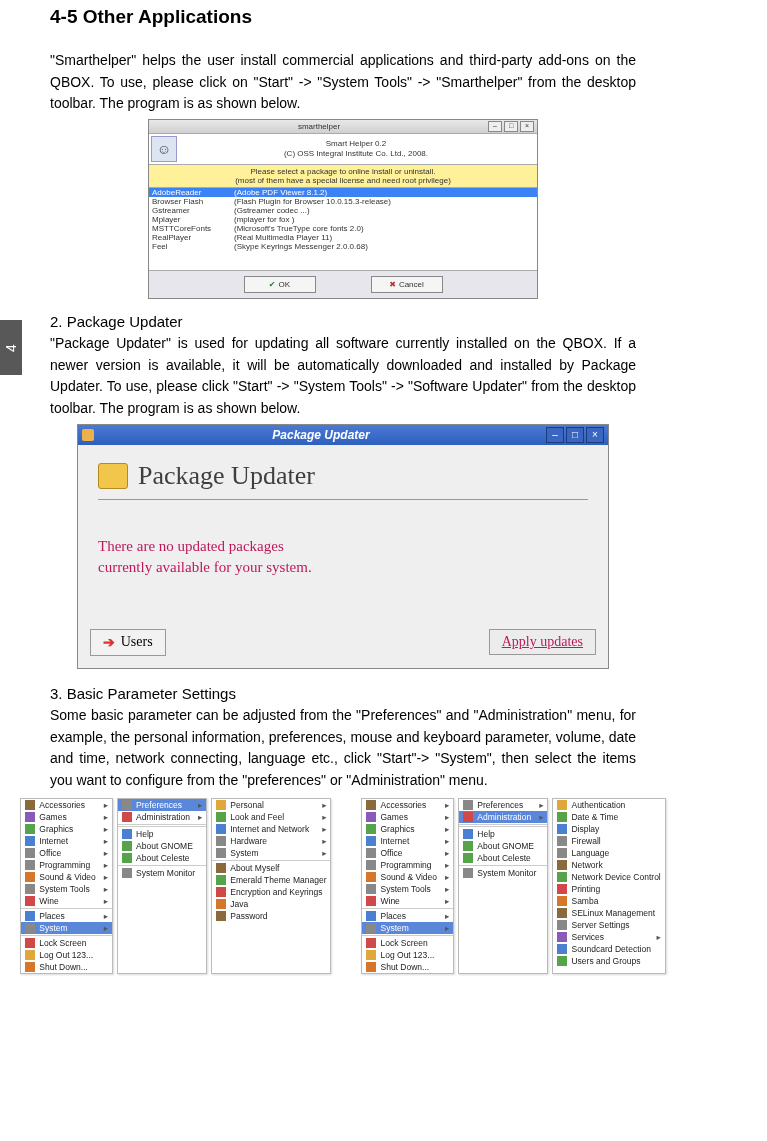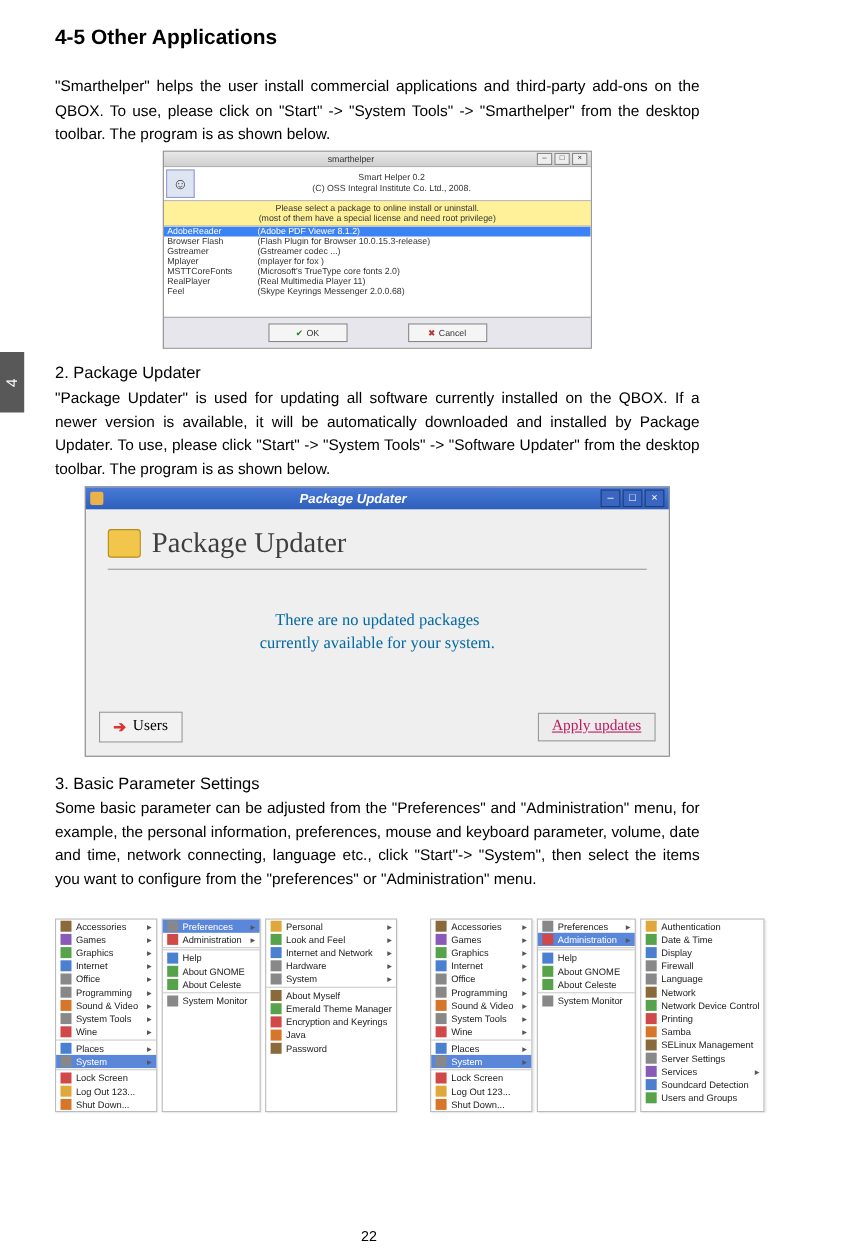--- a/index.html
+++ b/index.html
@@ -6,21 +6,21 @@
     margin:0;
     background:#fff;
     font-family:Arial,Helvetica,sans-serif;
     color:#000;
     font-size:14px;
   }
   .page{
     width:671px;
     height:1141px;
     box-sizing:border-box;
-    padding:24px 35px 10px 50px;
+    padding:6px 35px 10px 50px;
     position:relative;
   }
   .side-tab{
     position:absolute;
     left:0;
     top:320px;
     width:22px;
     height:55px;
     background:#585858;
     color:#fff;
@@ -127,37 +127,37 @@
   .shot2 .titlebar .wbtn{width:16px;height:14px;border:1px solid #1c3d7b;margin-left:2px;background:#3a66c2;color:#fff;font-size:10px;text-align:center;line-height:13px;}
   .shot2 .body2{padding:16px 20px 8px 20px;}
   .shot2 .ptitle{
     display:flex;align-items:center;gap:10px;
     font-size:26px;color:#3f3f3f;font-family:"Times New Roman",serif;
     border-bottom:1px solid #999;padding-bottom:8px;margin-bottom:8px;
   }
   .shot2 .ptitle .picon{width:28px;height:24px;background:#f2c64b;border:1px solid #b58b1f;border-radius:3px;}
   .shot2 .listarea{height:106px;}
   .shot2 .msg{
-    text-align:center;color:#0369a1;font-size:15px;line-height:1.4;padding-top:28px;
+    text-align:left;color:#be185d;font-size:15px;line-height:1.4;padding-top:28px;
   }
   .shot2 .bbar{
     display:flex;justify-content:space-between;align-items:center;
     padding:7px 12px 12px 12px;
   }
   .shot2 .btn2{
     border:1px solid #999;background:#f2f2f2;padding:4px 12px;display:flex;align-items:center;gap:6px;font-family:"Times New Roman",serif;font-size:14px;
   }
   .shot2 .btn2.ghost{color:#be185d;background:#ececec;}
   .shot2 .arrow{color:#d33;font-weight:bold;}
   
   .menus{
     display:flex;
-    justify-content:flex-start;
+    justify-content:center;
     gap:30px;
-    margin-top:24px;
+    margin-top:6px;
   }
   .menu-set{
     display:flex;
     gap:4px;
     font-size:8.5px;
     color:#222;
   }
   .panel{
     background:#fff;
     border:1px solid #bbb;
@@ -382,14 +382,13 @@
           <div class="mrow"><span class="mi c-orn"></span>Samba</div>
           <div class="mrow"><span class="mi c-brn"></span>SELinux Management</div>
           <div class="mrow"><span class="mi c-gry"></span>Server Settings</div>
           <div class="mrow"><span class="mi c-pur"></span>Services<span class="arrow-r">▸</span></div>
           <div class="mrow"><span class="mi c-blue"></span>Soundcard Detection</div>
           <div class="mrow"><span class="mi c-grn"></span>Users and Groups</div>
         </div>
     </div>
   </div>
 
-  <div class="pagenum">22</div>
 </div>
 
 </body></html>

